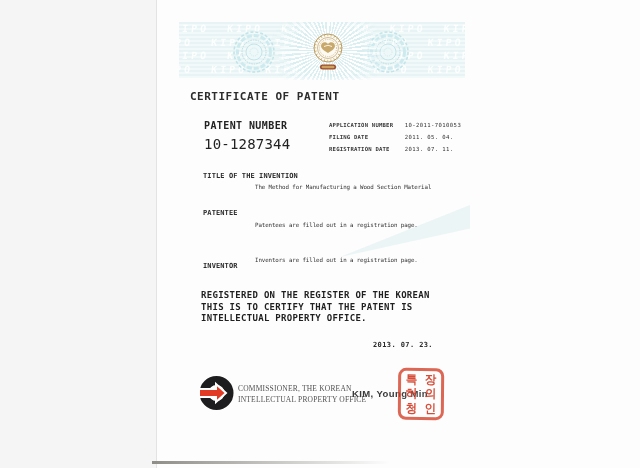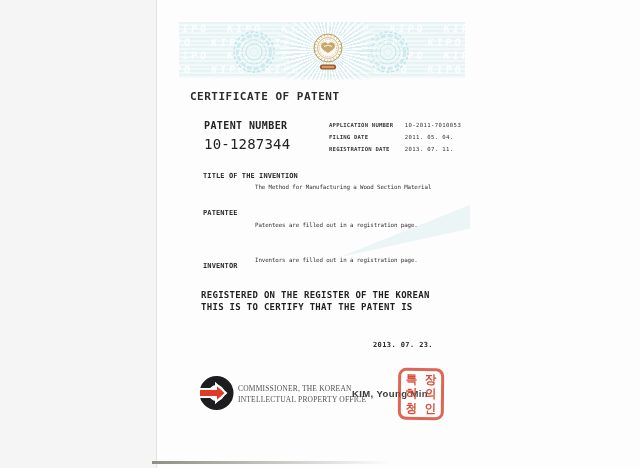--- a/index.html
+++ b/index.html
@@ -136,20 +136,21 @@
 
   <div class="sec-label lbl-patentee">PATENTEE</div>
   <div class="sec-value val-patentee">Patentees are filled out in a registration page.</div>
 
   <div class="sec-label lbl-inventor">INVENTOR</div>
   <div class="sec-value val-inventor">Inventors are filled out in a registration page.</div>
 
   <div class="statement">
     <div>REGISTERED ON THE REGISTER OF THE KOREAN</div>
     <div>THIS IS TO CERTIFY THAT THE PATENT IS</div>
+    <div>INTELLECTUAL PROPERTY OFFICE.</div>
   </div>
 
   <div class="issue-date">2013. 07. 23.</div>
 
   <svg class="logo" width="35" height="35" viewBox="0 0 35 35">
     <circle cx="17.5" cy="17" r="12.5" fill="none" stroke="#1d1d1f" stroke-width="9"></circle>
     <polygon points="0,13 17,13 17,8 27,17 17,26 17,21 0,21" fill="#e23b25" stroke="#ffffff" stroke-width="2"></polygon>
   </svg>
 
   <div class="org">

